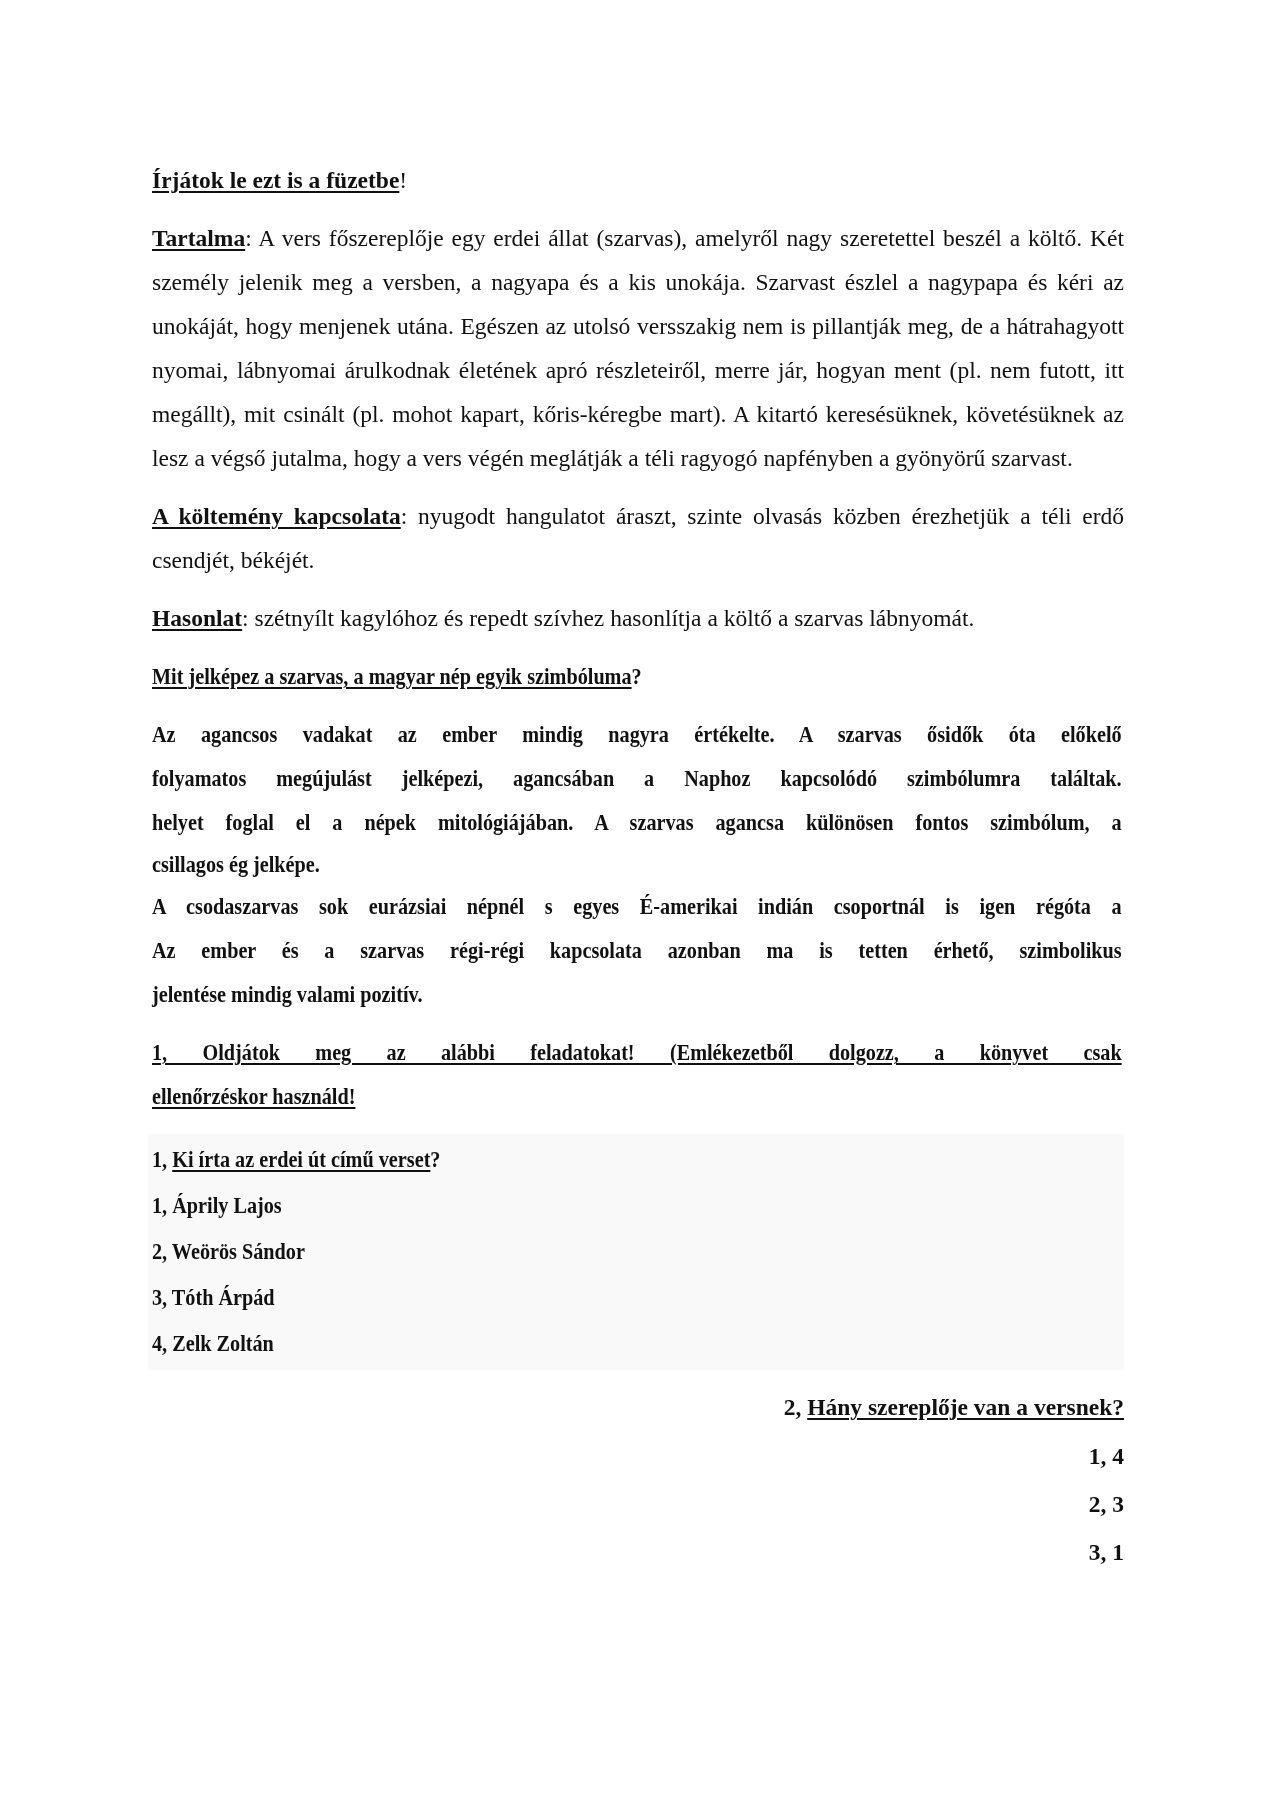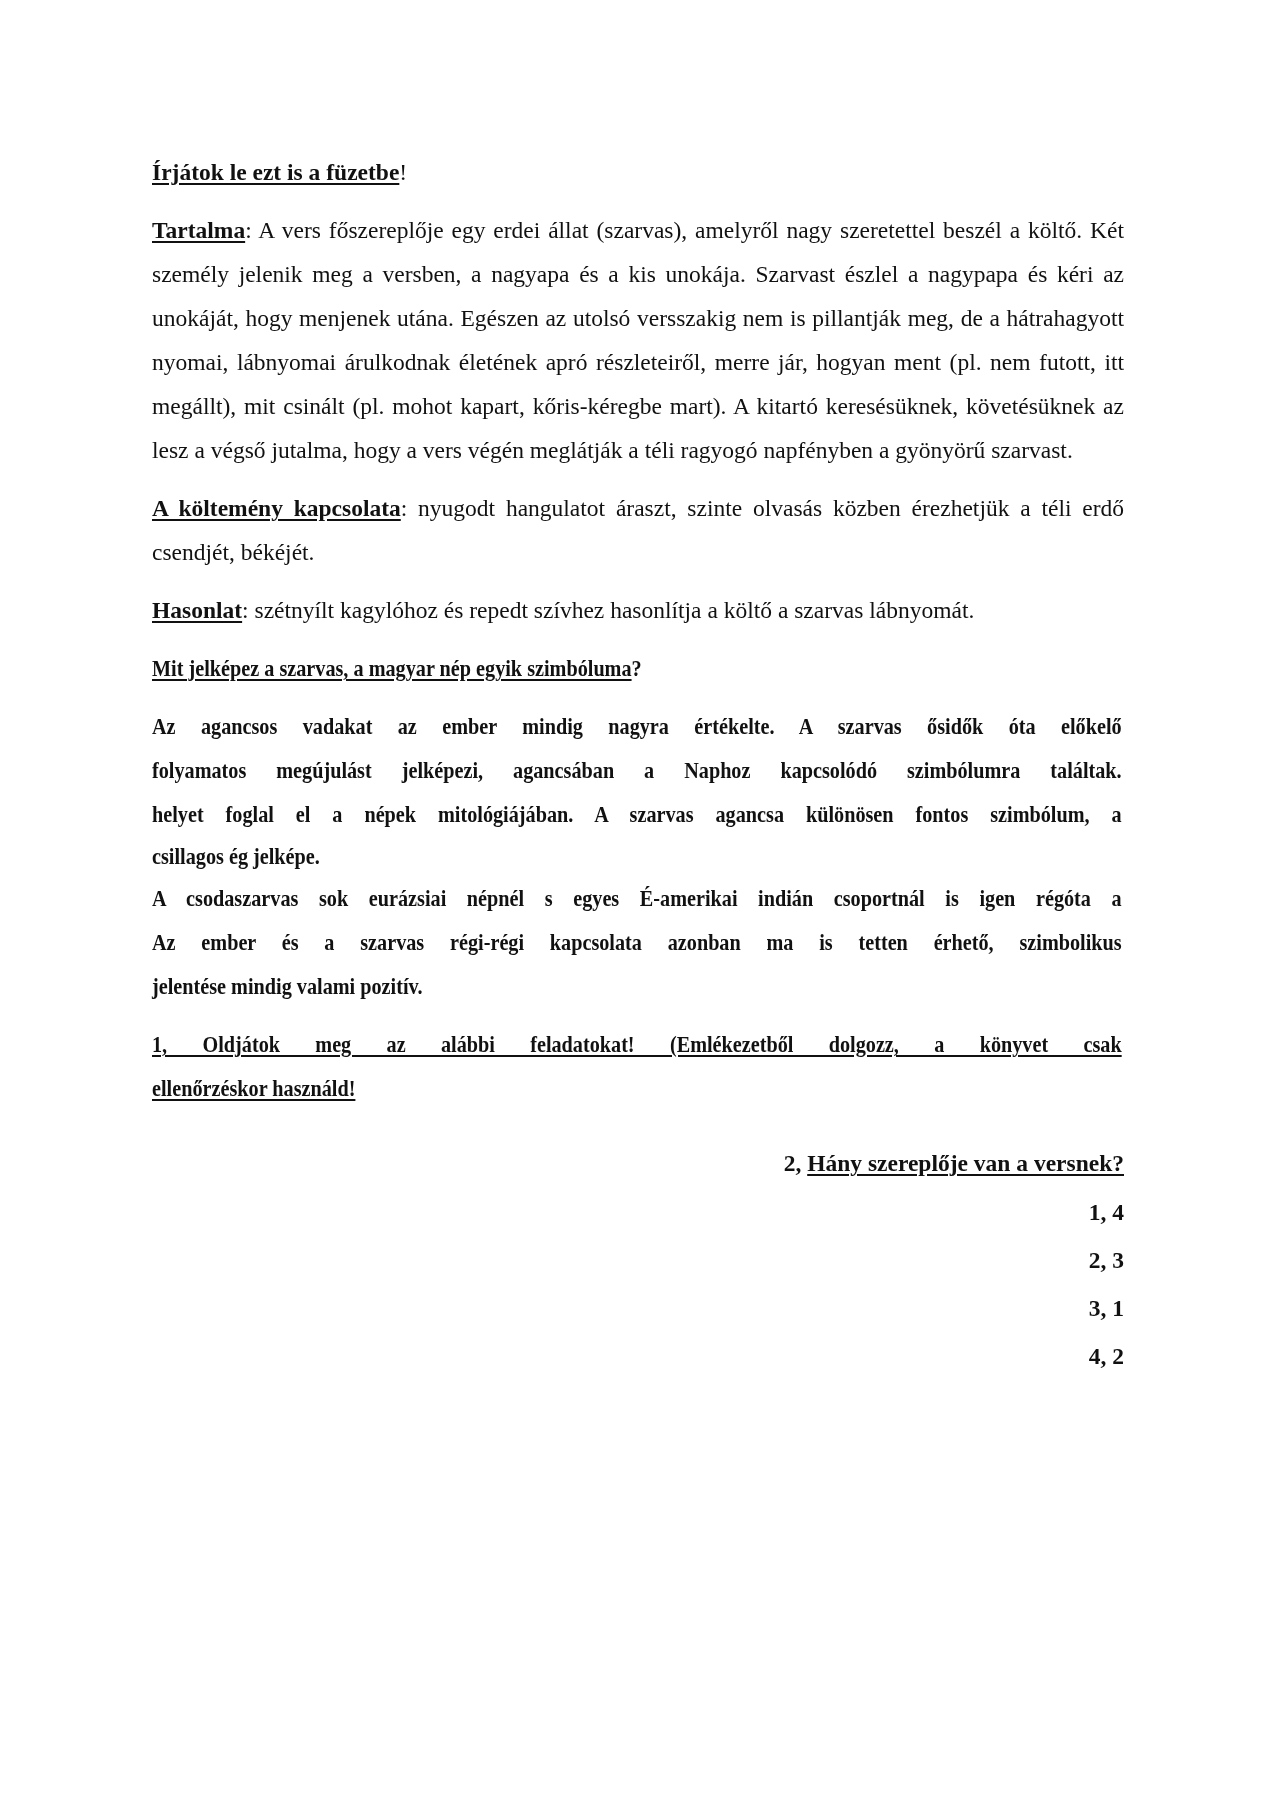--- a/index.html
+++ b/index.html
@@ -1,17 +1,17 @@
 <!DOCTYPE html>
 <html><head>
 <meta charset="utf-8">
 <style>
   html, body { margin: 0; padding: 0; background: #ffffff; }
   body { width: 1273px; height: 1800px; position: relative; overflow: hidden; color: #111; }
-  .page { position: absolute; left: 152px; top: 150px; width: 972px; font-family: "Liberation Serif", "DejaVu Serif", serif; font-size: 23.5px; }
+  .page { position: absolute; left: 152px; top: 158px; width: 972px; font-family: "Liberation Serif", "DejaVu Serif", serif; font-size: 23.5px; }
   p { margin: 0; line-height: 44px; }
   .justify { text-align: justify; text-align-last: left; }
   .u { text-decoration: underline; text-decoration-thickness: 2px; text-underline-offset: 3px; }
   .b { font-weight: bold; }
   .cond-line { display: block; white-space: nowrap; font-weight: bold; transform: scaleX(0.86); transform-origin: left center; width: 116%; }
   .cond-line.j { text-align: justify; text-align-last: justify; }
   .gap-s { height: 14px; }
   .q1-box { background: #f9f9f9; margin-left: -4px; padding-left: 4px; width: 972px; padding-top: 2px; padding-bottom: 4px; }
   .q1-box p { line-height: 46px; }
   .q2 p { line-height: 48px; text-align: right; }
@@ -73,24 +73,38 @@
 
   <div>
     <p>
         <span class="cond-line j u">1, Oldjátok meg az alábbi feladatokat! (Emlékezetből dolgozz, a könyvet csak</span>
       </p>
     <p><span class="cond-line u" style="display:inline-block;width:auto">ellenőrzéskor használd!</span></p>
   </div>
 
   <div style="height:16px"></div>
 
+  <div class="q1-box">
+    <p><span class="cond-line" style="display:inline-block;width:auto"><span>1, </span><span class="u">Ki írta az erdei út című verset</span><span>?</span></span></p>
+    <p>
+        <span class="cond-line">1, Áprily Lajos</span>
+      </p>
+    <p>
+        <span class="cond-line">2, Weörös Sándor</span>
+      </p>
+    <p>
+        <span class="cond-line">3, Tóth Árpád</span>
+      </p>
+    <p>
+        <span class="cond-line">4, Zelk Zoltán</span>
+      </p>
+  </div>
 
   <div style="height:12px"></div>
 
   <div class="q2">
     <p class="q-title b"><span>2, </span><span class="u">Hány szereplője van a versnek?</span></p>
     <p class="b">1, 4</p>
     <p class="b">2, 3</p>
     <p class="b">3, 1</p>
-    <p class="b">4, 2</p>
   </div>
 
 </div>
 
 </body></html>

